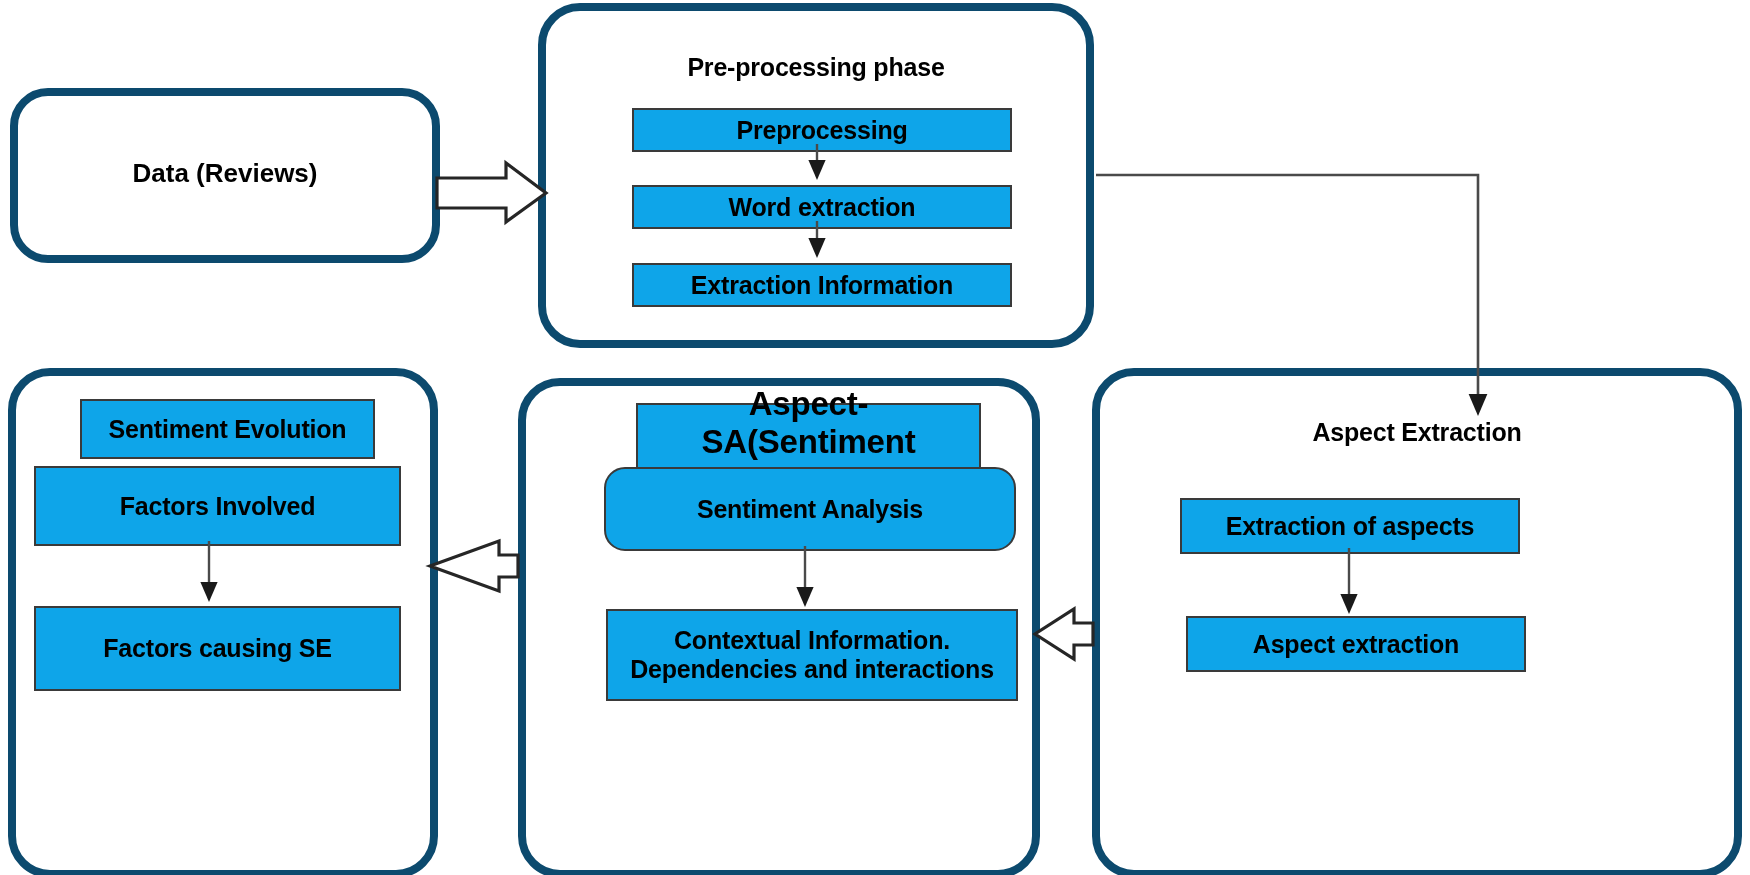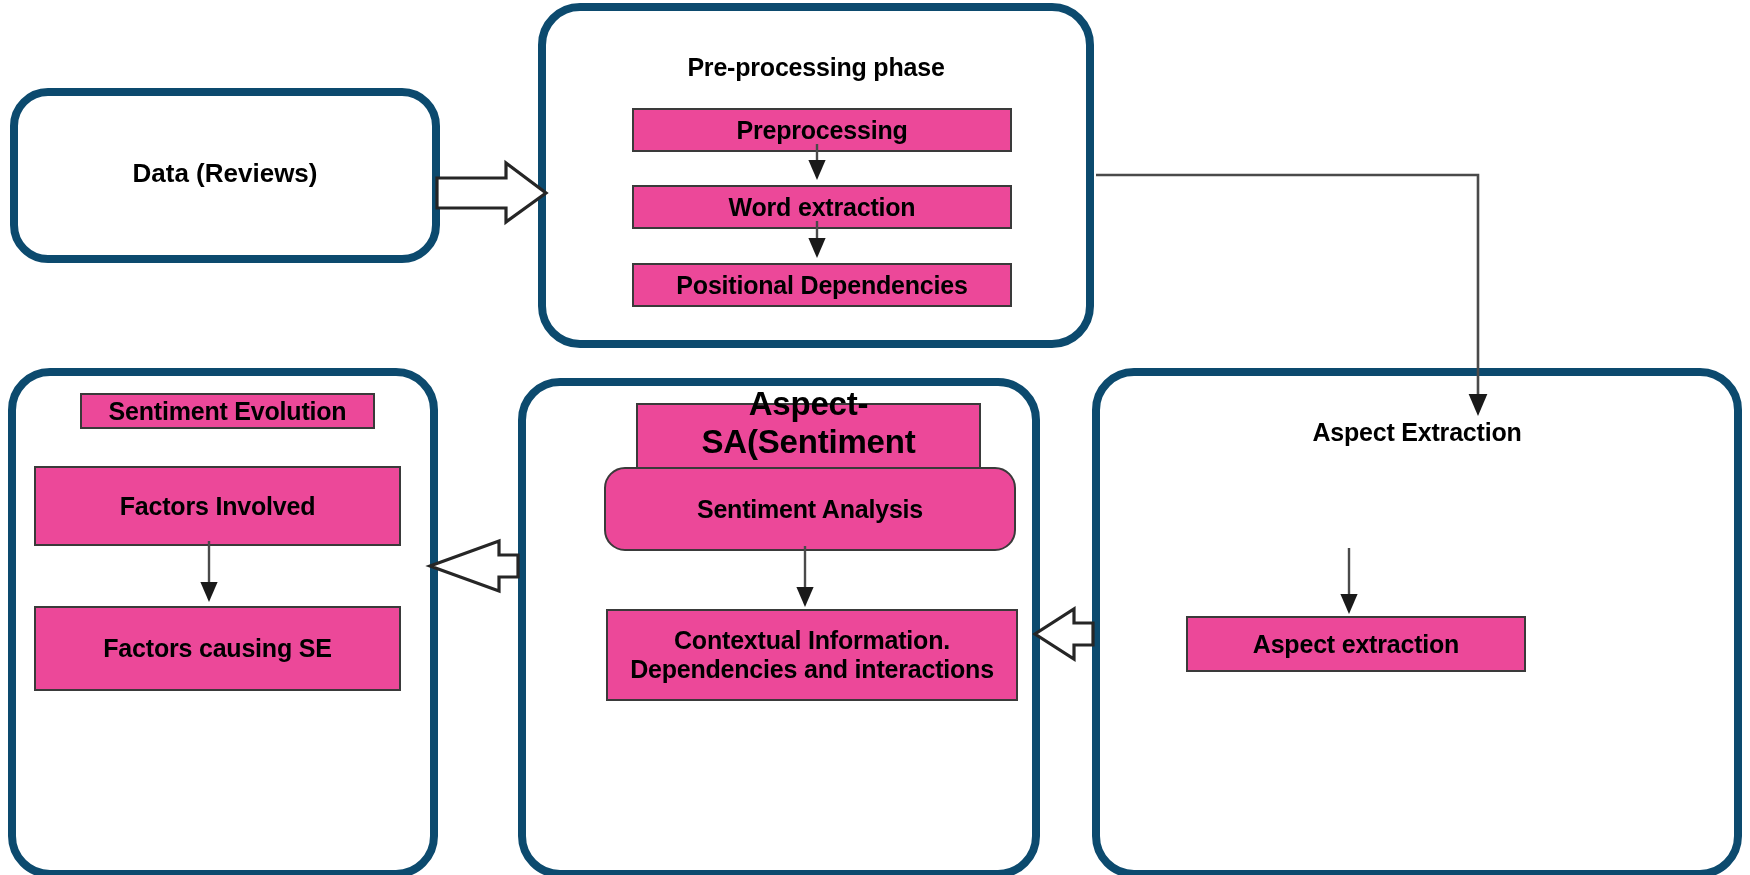--- a/index.html
+++ b/index.html
@@ -37,21 +37,21 @@
     font-weight: bold;
     color: #000000;
     letter-spacing: -0.2px;
   }
 
   
   .node {
     position: absolute;
     box-sizing: border-box;
     border: 2.5px solid #3a3a3a;
-    background: #ec4899;
+    background: #0ea5e9;
     display: flex;
     align-items: center;
     justify-content: flex-end;
     text-align: center;
     font-size: 25px;
     font-weight: bold;
     color: #000000;
     line-height: 1.15;
     letter-spacing: -0.2px;
   }
@@ -91,26 +91,26 @@
 
     <div class="node" style="left:86px; top:97px; width:380px; height:44px;">
       <span>Preprocessing</span>
     </div>
 
     <div class="node" style="left:86px; top:174px; width:380px; height:44px;">
       <span>Word extraction</span>
     </div>
 
     <div class="node" style="left:86px; top:252px; width:380px; height:44px;">
-      <span>Positional Dependencies</span>
+      <span>Extraction Information</span>
     </div>
   </div>
 
   <div class="group" style="left:8px; top:368px; width:430px; height:510px;">
-    <div class="node" style="left:64px; top:17px; width:295px; height:36px;">
+    <div class="node" style="left:64px; top:23px; width:295px; height:60px;">
       <span>Sentiment Evolution</span>
     </div>
 
     <div class="node" style="left:18px; top:90px; width:367px; height:80px;">
       <span>Factors Involved</span>
     </div>
 
     <div class="node" style="left:18px; top:230px; width:367px; height:85px;">
       <span>Factors causing SE</span>
     </div>
@@ -126,20 +126,23 @@
     </div>
 
     <div class="node" style="left:80px; top:223px; width:412px; height:92px;">
       <span>Contextual Information. Dependencies and interactions</span>
     </div>
   </div>
 
   <div class="group" style="left:1092px; top:368px; width:650px; height:510px;">
     <div class="group-title" style="top:42px;">Aspect Extraction</div>
 
+    <div class="node" style="left:80px; top:122px; width:340px; height:56px;">
+      <span>Extraction of aspects</span>
+    </div>
 
     <div class="node" style="left:86px; top:240px; width:340px; height:56px;">
       <span>Aspect extraction</span>
     </div>
   </div>
 
   <svg class="overlay" viewBox="0 0 1750 875">
     <defs>
       <marker id="thinhead" markerWidth="9" markerHeight="9" refX="4.2" refY="4.2" orient="auto" markerUnits="strokeWidth">
         <path d="M0,0.6 L8.4,4.2 L0,7.8 z" fill="#1a1a1a"></path>

